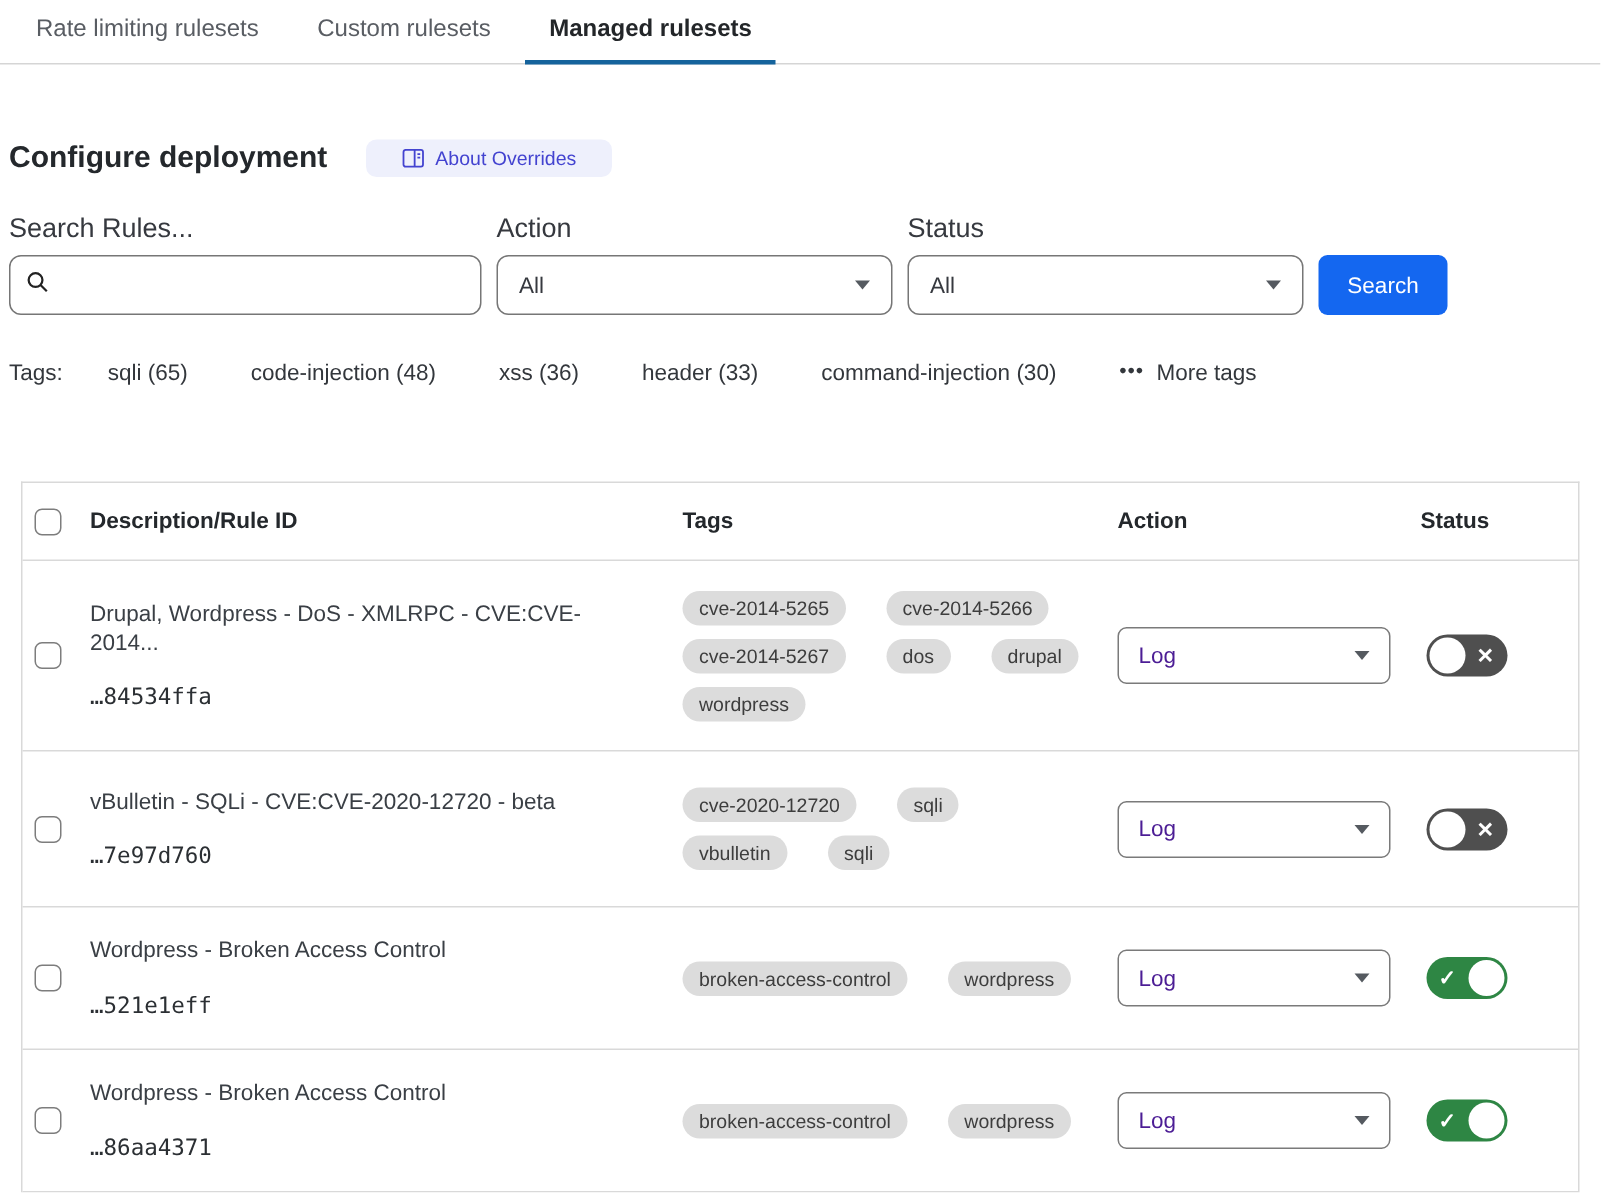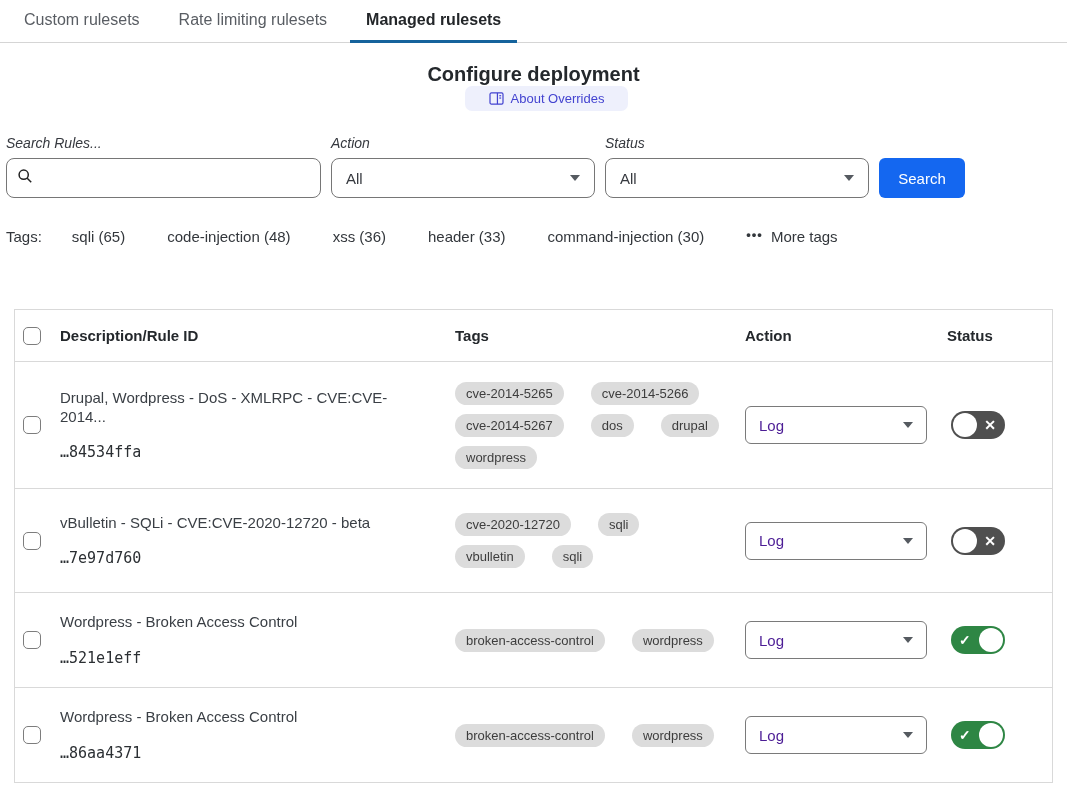--- a/index.html
+++ b/index.html
@@ -10,31 +10,31 @@
   .tabbar { display: flex; align-items: stretch; gap: 7px; padding-left: 8px;
             border-bottom: 1px solid #d5d5d5; height: 43px; }
   .tab { padding: 0 16px; display: flex; align-items: center; font-size: 16px;
          color: #595d63; cursor: pointer; border-bottom: 3px solid transparent;
          margin-bottom: -1px; white-space: nowrap; }
   .tab.active { color: #232629; font-weight: bold; border-bottom-color: #15639c; }
 
   .content { padding: 0 6px; }
 
   
-  .heading-row { display: flex; align-items: center; margin-top: 20px; flex-direction: column; }
+  .heading-row { display: flex; align-items: center; margin-top: 50px; }
   .page-title { font-size: 20px; font-weight: bold; color: #24282c; }
   .about-badge { margin-left: 26px; display: inline-flex; align-items: center; gap: 7px;
                  background: #eef0fc; color: #4343d0; font-size: 13px;
                  padding: 5px 24px; border-radius: 7px; cursor: pointer; }
   .about-badge svg { display: block; }
 
   
   .filters { display: flex; gap: 10px; margin-top: 24px; align-items: flex-end; }
   .filter-col { display: flex; flex-direction: column; }
-  .filter-label { font-size: 14px; color: #36393f; margin-bottom: 7px; font-style: italic; }
+  .filter-label { font-size: 18px; color: #36393f; margin-bottom: 7px; }
   .searchbox { width: 315px; height: 40px; border: 1px solid #767676; border-radius: 8px;
                display: flex; align-items: center; padding: 0 10px; background: #fff; }
   .searchbox input { border: none; outline: none; flex: 1; font-size: 15px; margin-left: 8px;
                      font-family: "Liberation Sans", sans-serif; color: #36393f; }
   .selectbox { width: 264px; height: 40px; border: 1px solid #767676; border-radius: 8px;
                display: flex; align-items: center; justify-content: space-between;
                padding: 0 14px; font-size: 15px; color: #36393f; background: #fff; cursor: pointer; }
   .chev { width: 0; height: 0; border-left: 5px solid transparent; border-right: 5px solid transparent;
           border-top: 6px solid #555a60; }
   .search-btn { height: 40px; width: 86px; background: #1467f0; color: #fff; border: none;
@@ -79,22 +79,22 @@
   .toggle.off .knob { left: 2px; }
   .toggle.off .glyph { right: 9px; }
   .toggle.on { background: #2e8644; }
   .toggle.on .knob { right: 2px; }
   .toggle.on .glyph { left: 8px; }
 </style>
 </head>
 <body>
 
 <div class="tabbar">
+  <div class="tab">Rate limiting rulesets</div>
   <div class="tab">Custom rulesets</div>
-  <div class="tab">Rate limiting rulesets</div>
   <div class="tab active">Managed rulesets</div>
 </div>
 
 <div class="content">
 
   <div class="heading-row">
     <div class="page-title">Configure deployment</div>
     <div class="about-badge">
       <span>
         <svg width="15" height="13" viewBox="0 0 16 14" fill="none" stroke="#4343d0" stroke-width="1.3">

